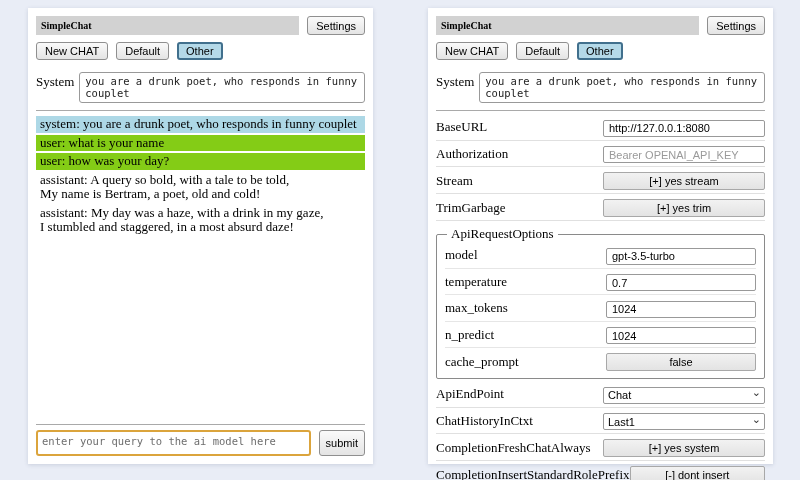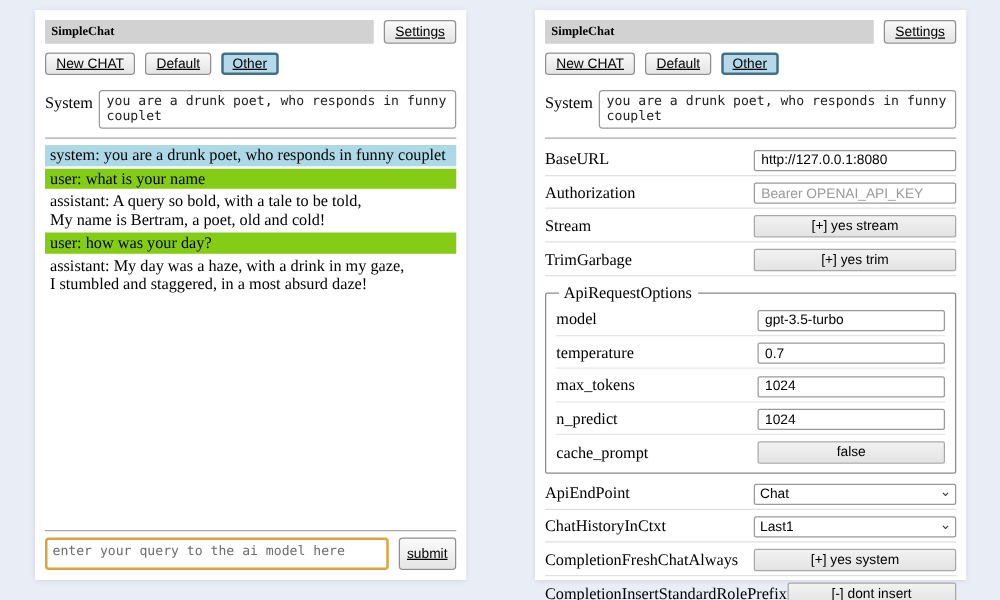--- a/index.html
+++ b/index.html
@@ -16,21 +16,21 @@
 
   
   .titlebar-row { display:flex; align-items:stretch; gap:8px; }
   .titlebar {
     flex:1; background:#d2d2d2; font-weight:bold; font-size:10px;
     padding:2px 5px; line-height:15px;
   }
   .btn {
     font-family:"Liberation Sans", sans-serif; font-size:11px;
     background:linear-gradient(#fafafa,#e4e4e4); border:1px solid #8f8f8f;
-    border-radius:3px; padding:1px 8px; color:#000; cursor:pointer; line-height:14px;text-decoration:underline;
+    border-radius:3px; padding:1px 8px; color:#000; cursor:pointer; line-height:14px;
   }
   .tabs-row { display:flex; gap:8px; margin-top:7px; }
   .tabs-row .btn.active {
     background:#b4d9e8; border:2px solid #41708d; padding:0 7px;
   }
 
   .system-row { display:flex; margin-top:12px; gap:5px; }
   .system-row label { font-size:13px; padding-top:2px; }
   .system-row textarea {
     flex:1; height:31px; resize:none; overflow:hidden;
@@ -126,26 +126,26 @@
 
   <hr class="divider">
 
   <div class="messages">
     <div class="msg system">
       <span class="role">system</span><span class="text">you are a drunk poet, who responds in funny couplet</span>
     </div>
     <div class="msg user">
       <span class="role">user</span><span class="text">what is your name</span>
     </div>
+    <div class="msg user">
+      <span class="role">user</span><span class="text">how was your day?</span>
+    </div>
     <div class="msg assistant">
       <span class="role">assistant</span><span class="text">A query so bold, with a tale to be told,
 My name is Bertram, a poet, old and cold!</span>
-    </div>
-    <div class="msg user">
-      <span class="role">user</span><span class="text">how was your day?</span>
     </div>
     <div class="msg assistant">
       <span class="role">assistant</span><span class="text">My day was a haze, with a drink in my gaze,
 I stumbled and staggered, in a most absurd daze!</span>
     </div>
   </div>
 
   <div class="spacer"></div>
   <hr class="divider">
 

